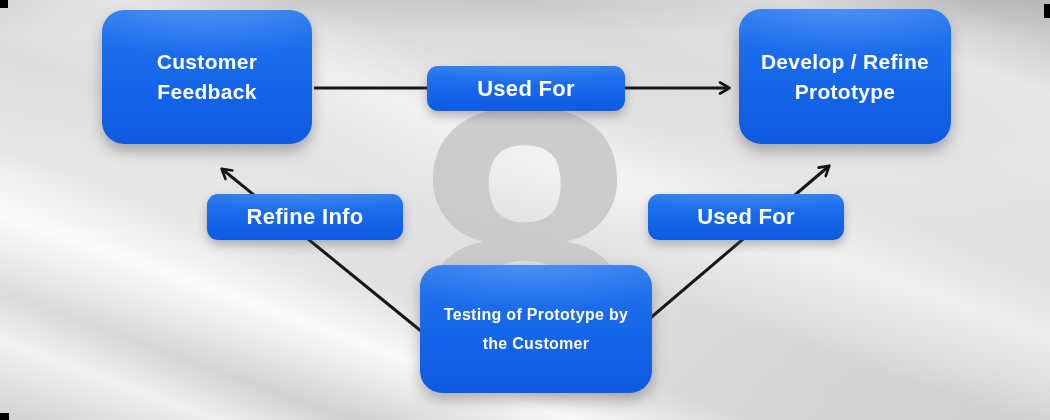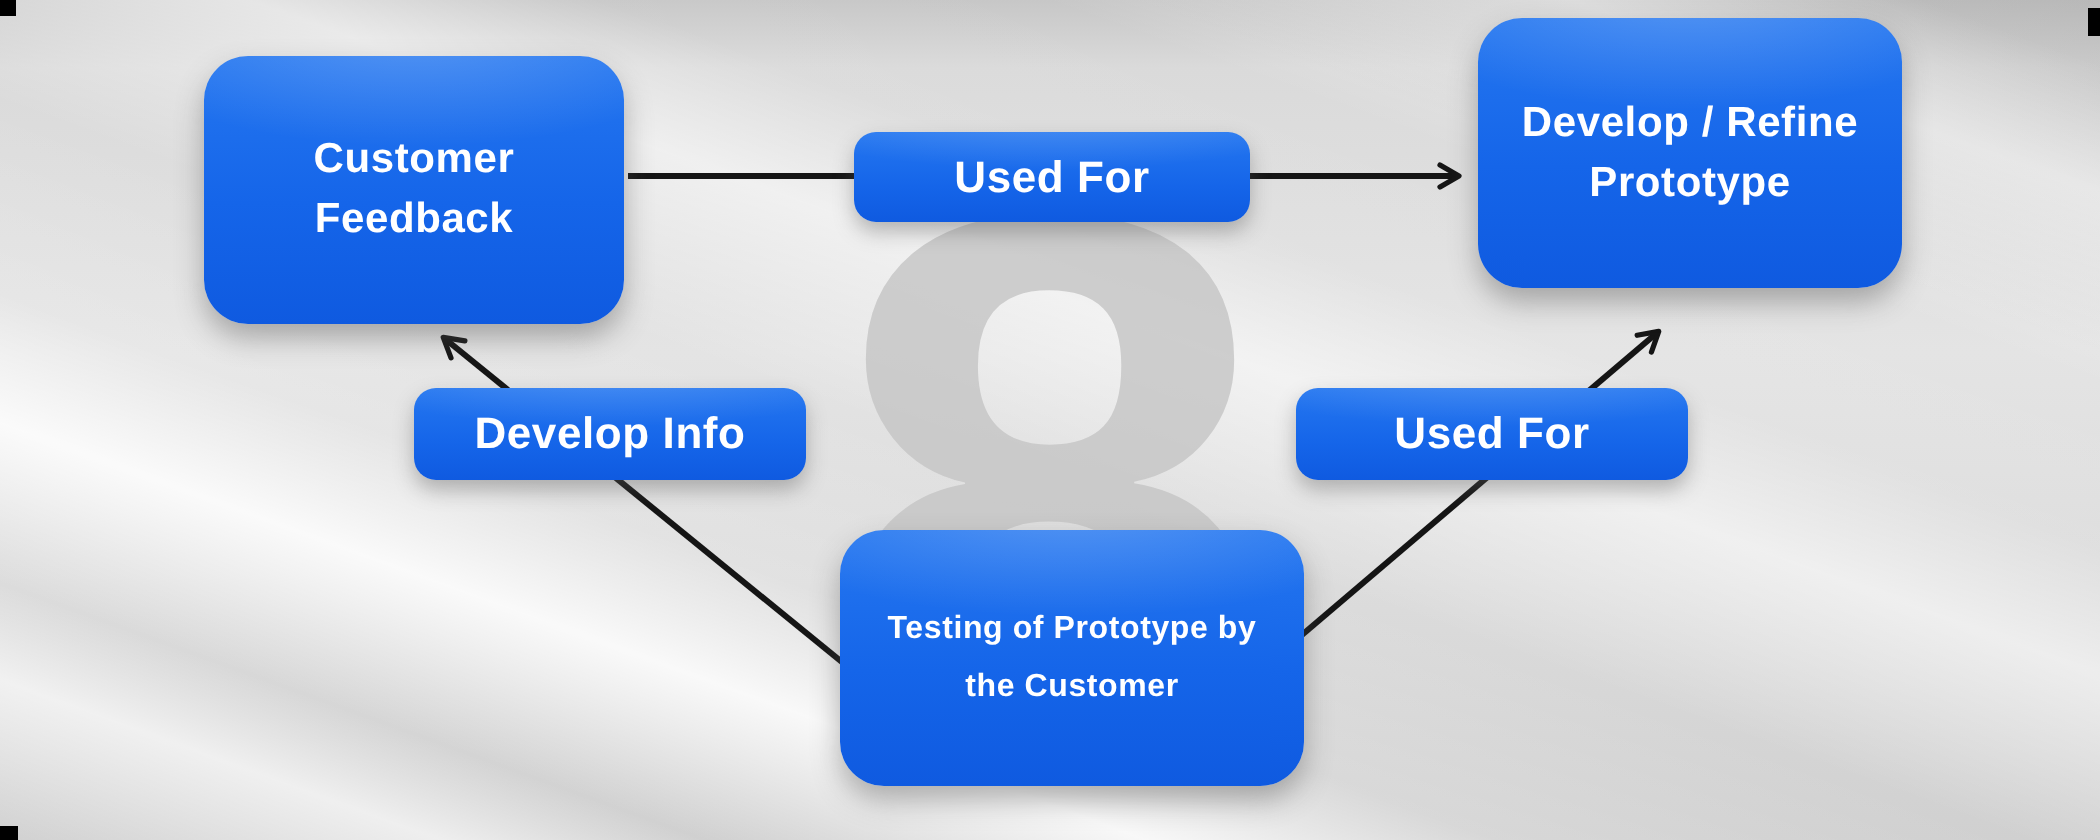--- a/index.html
+++ b/index.html
@@ -67,21 +67,21 @@
       linear-gradient(180deg, #2577f0 0%, #1565e9 55%, #0f5ae0 100%);
     box-shadow: 0 7px 14px rgba(90,90,90,0.45);
     display: flex;
     align-items: center;
     justify-content: center;
     text-align: center;
     color: #ffffff;
     font-weight: 700;
     letter-spacing: 0.3px;
   }
-  .node-cf  { left: 102px; top: 28px;  width: 210px; height: 134px; font-size: 21px; line-height: 30px; }
+  .node-cf  { left: 102px; top: 10px;  width: 210px; height: 134px; font-size: 21px; line-height: 30px; }
   .node-dp  { left: 739px; top: 9px;  width: 212px; height: 135px; font-size: 21px; line-height: 30px; }
   .node-tst { left: 420px; top: 265px; width: 232px; height: 128px; font-size: 16px; line-height: 29px; }
   .node-cf  .node-label { width: 160px; }
   .node-dp  .node-label { width: 190px; }
   .node-tst .node-label { width: 186px; }
   
   .pill {
     position: absolute;
     z-index: 3;
     border-radius: 11px;
@@ -136,21 +136,21 @@
 
   <div class="node node-tst">
     <span class="node-label">Testing of Prototype by the Customer</span>
   </div>
 
   <div class="pill pill-uf1">
     <span>Used For</span>
   </div>
 
   <div class="pill pill-ri">
-    <span>Develop Info</span>
+    <span>Refine Info</span>
   </div>
 
   <div class="pill pill-uf2">
     <span>Used For</span>
   </div>
 
   <div class="artifact artifact-tl"></div>
   <div class="artifact artifact-tr"></div>
   <div class="artifact artifact-bl"></div>
 

